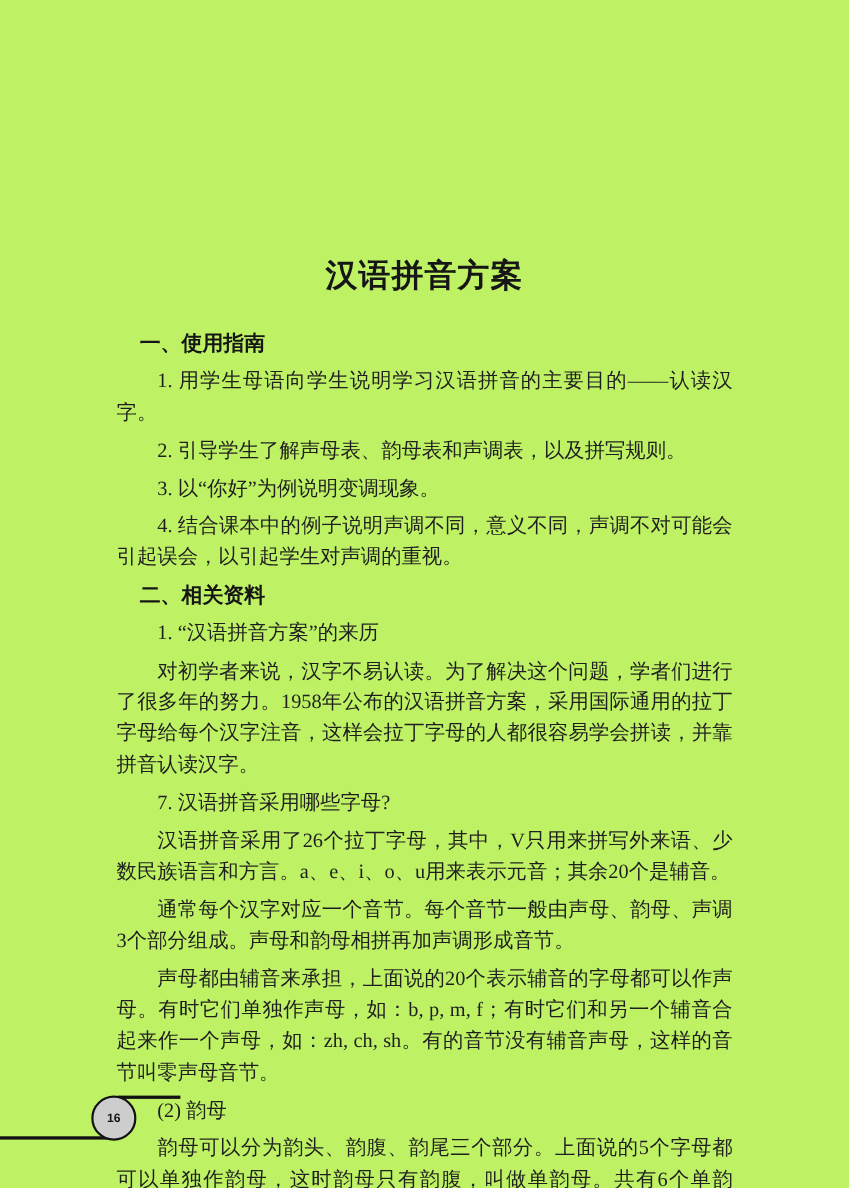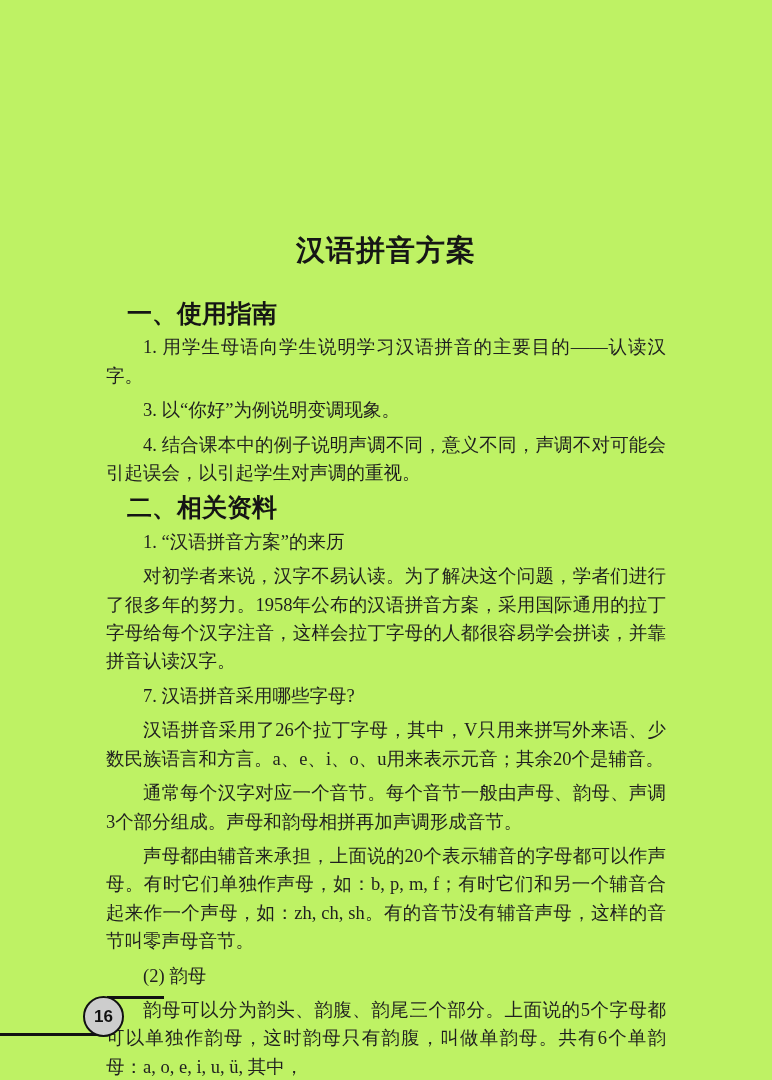--- a/index.html
+++ b/index.html
@@ -30,21 +30,21 @@
     left: 100px;
     width: 572px;
     font-size: 18.5px;
     line-height: 28.4px;
     text-align: justify;
   }
   .content h2 {
     margin: 0;
     padding-left: 27px;
     font-family: "Liberation Sans", sans-serif;
-    font-size: 25px;
+    font-size: 19px;
     font-weight: bold;
     line-height: 28.4px;
     color: #151515;
     text-align: left;
   }
   .content p {
     margin: 6px;
     text-indent: 2em;
     line-height: 28.4px;
   }
@@ -71,38 +71,39 @@
     width: 41px;
     height: 41px;
     box-sizing: border-box;
     border: 2.5px solid #121212;
     border-radius: 50%;
     background: #cdcdcd;
     display: flex;
     align-items: center;
     justify-content: center;
     font-family: "Liberation Sans", sans-serif;
-    font-size: 17px;
+    font-size: 11px;
     font-weight: 600;
     color: #111;
     z-index: 2;
   }
 </style>
 </head>
 <body>
 
 <div class="page">
 
   <h1 class="doc-title">汉语拼音方案</h1>
 
   <div class="content">
 
     <h2>一、使用指南</h2>
 
     <p>1. 用学生母语向学生说明学习汉语拼音的主要目的——认读汉字。</p>
+    <p>2. 引导学生了解声母表、韵母表和声调表，以及拼写规则。</p>
     <p>3. 以“你好”为例说明变调现象。</p>
     <p>4. 结合课本中的例子说明声调不同，意义不同，声调不对可能会引起误会，以引起学生对声调的重视。</p>
 
     <h2>二、相关资料</h2>
 
     <p>1. “汉语拼音方案”的来历</p>
     <p>对初学者来说，汉字不易认读。为了解决这个问题，学者们进行了很多年的努力。1958年公布的汉语拼音方案，采用国际通用的拉丁字母给每个汉字注音，这样会拉丁字母的人都很容易学会拼读，并靠拼音认读汉字。</p>
     <p>7. 汉语拼音采用哪些字母?</p>
     <p>汉语拼音采用了26个拉丁字母，其中，V只用来拼写外来语、少数民族语言和方言。a、e、i、o、u用来表示元音；其余20个是辅音。</p>
     <p>通常每个汉字对应一个音节。每个音节一般由声母、韵母、声调3个部分组成。声母和韵母相拼再加声调形成音节。</p>

